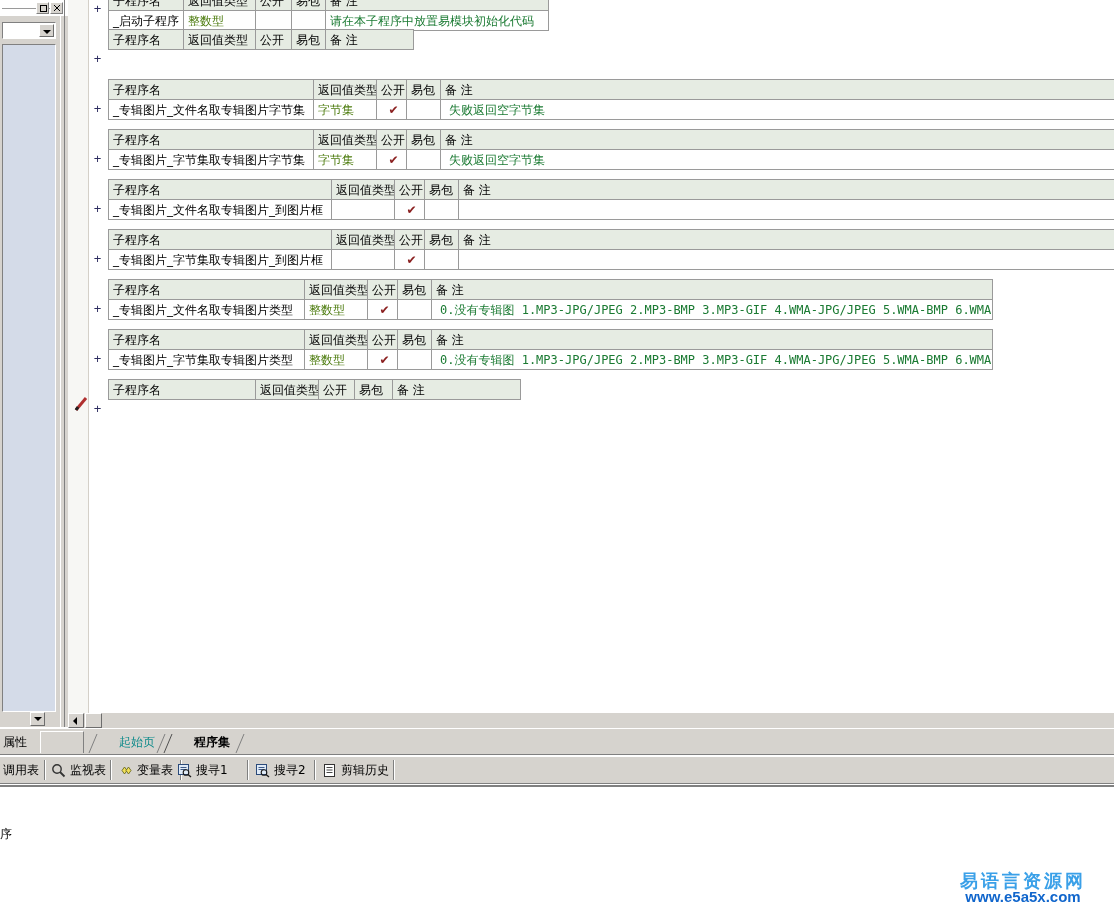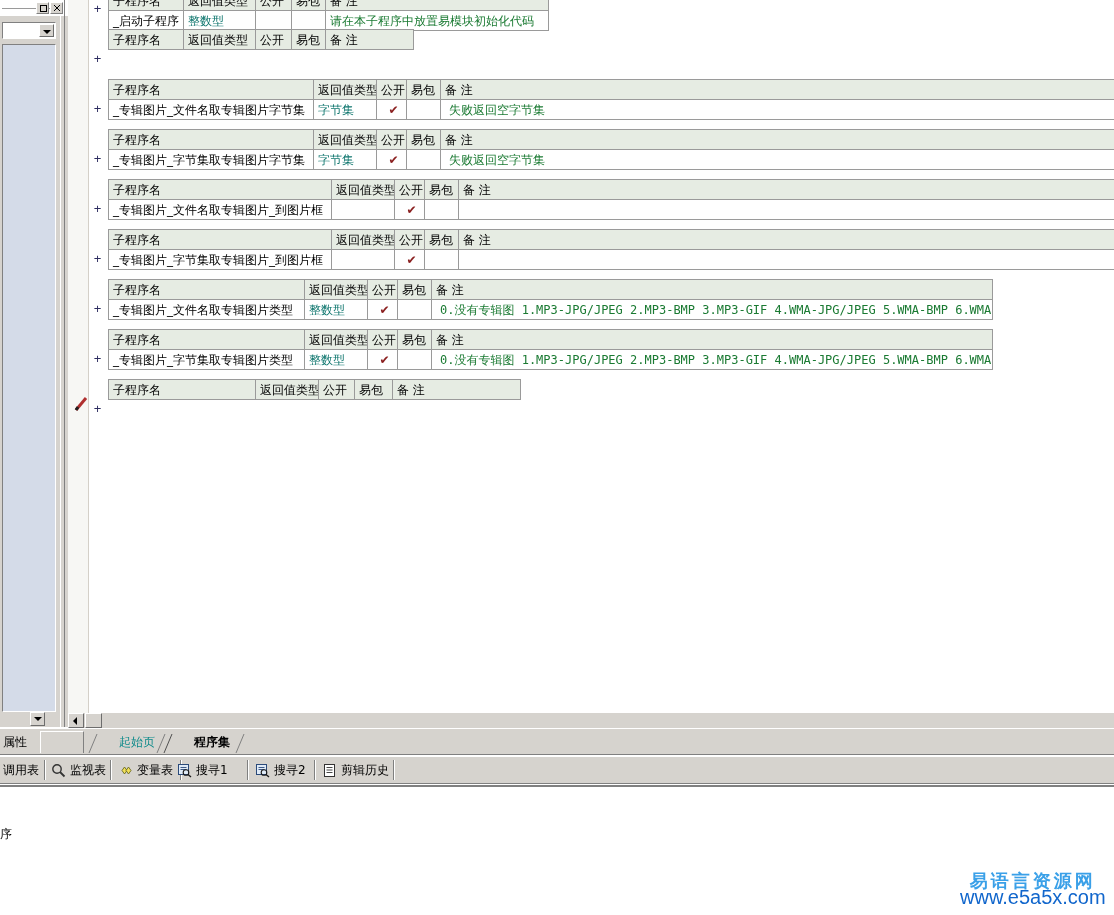--- a/index.html
+++ b/index.html
@@ -71,21 +71,21 @@
 
   
   .tbl{position:absolute;border-collapse:collapse;table-layout:fixed;}
   .tbl td{
     border:1px solid #9a9a9a;
     height:19px;padding:0 0 0 4px;
     font-size:12px;line-height:18px;white-space:nowrap;overflow:hidden;
     background:#ffffff;vertical-align:middle;
   }
   .tbl tr.hdr td{background:#e6ece3;color:#000;}
-  .c-blue{color:#0f766e;}
+  .c-blue{color:#4d7c0f;}
   .c-green{color:#1a7a32;}
   .chk{color:#8a1f1f;font-size:12px;text-align:center;padding:0;}
   .mono{font-family:"DejaVu Sans Mono","Liberation Mono",monospace;font-size:11px;}
   .caretcell{position:relative;}
   .caret{position:absolute;left:3px;top:3px;width:2px;height:13px;background:#000;}
 
   
   .hscroll{position:absolute;left:68px;top:713px;width:1046px;height:15px;background:#d6d3ce;}
   .hsbtn{
     position:absolute;top:0;width:16px;height:15px;background:#d6d3ce;
@@ -122,21 +122,21 @@
   .toolbar .tb-bot{position:absolute;left:0;top:27px;width:1114px;height:1px;background:#808080;}
 
   
   .outpane{position:absolute;left:0;top:785px;width:1114px;height:130px;background:#fff;}
   .out-topline{position:absolute;left:0;top:0;width:1114px;height:2px;background:#808080;}
   .out-txt{position:absolute;left:0;top:826px;font-size:12px;color:#000;}
 
   
   .wm{position:absolute;left:960px;top:872px;text-align:center;}
   .wm .cn{font-size:18px;font-weight:bold;color:#3aa0e8;letter-spacing:3px;line-height:17px;}
-  .wm .en{font-size:20px;font-weight:normal;color:#1166cc;line-height:16px;
+  .wm .en{font-size:15px;font-weight:bold;color:#1166cc;line-height:16px;
           font-family:"Liberation Sans",sans-serif;}
 </style>
 </head>
 <body>
 
 <div class="app">
 
   <div class="leftcol">
     <div class="lp-topbar">
       <div class="lp-topline"></div>

